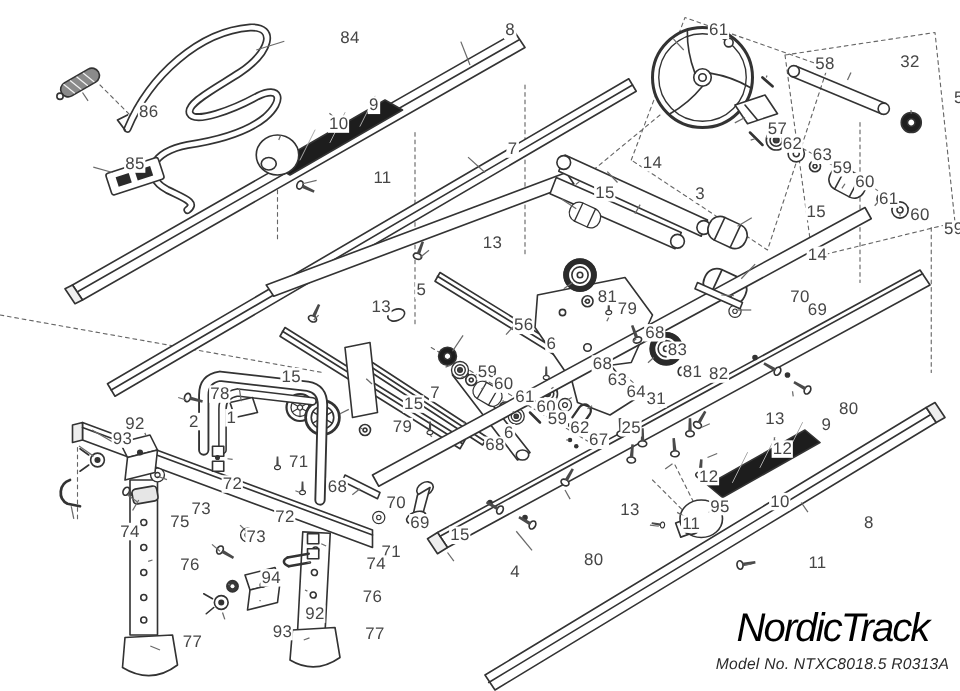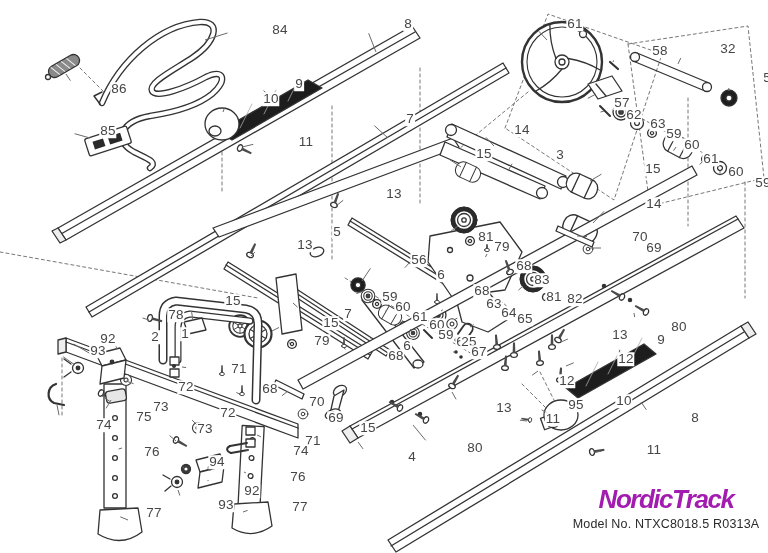--- a/index.html
+++ b/index.html
@@ -4,23 +4,23 @@
 <style>
   html,body{margin:0;padding:0;background:#fff;}
   .stage{position:relative;width:768px;height:553px;background:#ffffff;overflow:hidden;
          font-family:"Liberation Sans",sans-serif;}
   .stage svg{position:absolute;left:0;top:0;}
   #labels{position:absolute;left:0;top:0;width:768px;height:553px;pointer-events:none;margin-left:43px;}
   .lbl{position:absolute;transform:translate(-50%,-50%);
        font:400 13.5px "Liberation Sans",sans-serif;color:#464646;letter-spacing:.2px;
        background:#fff;padding:0 1px;line-height:1;}
   .brand{position:absolute;left:566px;top:486px;width:200px;text-align:center;}
-  .brand .logo{font-family:"Liberation Sans",sans-serif;font-weight:bold;font-style:italic;
-       font-size:26px;letter-spacing:-1.5px;color:#a21caf;line-height:1.05;}
-  .brand .model{font-size:12.5px;color:#2b2b2b;margin-top:4px;letter-spacing:.2px;}
+  .brand .logo{font-family:"Liberation Sans",sans-serif;font-weight:normal;font-style:italic;
+       font-size:32px;letter-spacing:-1.5px;color:#000000;line-height:1.05;}
+  .brand .model{font-size:12.5px;color:#2b2b2b;margin-top:4px;letter-spacing:.2px;font-style:italic;}
   #leader-svg line{stroke:#6a6a6a;stroke-width:1;}
 </style>
 </head>
 <body>
 
 <div class="stage">
 
 <svg width="768" height="553" viewBox="0 0 768 553">
   <defs>
     <g id="bolt">
@@ -537,22 +537,22 @@
       <div class="lbl" style="left: 398px; top: 275px;">6</div>
       <div class="lbl" style="left: 439px; top: 291px;">68</div>
       <div class="lbl" style="left: 347px; top: 297px;">59</div>
       <div class="lbl" style="left: 360px; top: 307px;">60</div>
       <div class="lbl" style="left: 377px; top: 317px;">61</div>
       <div class="lbl" style="left: 394px; top: 325px;">60</div>
       <div class="lbl" style="left: 403px; top: 335px;">59</div>
       <div class="lbl" style="left: 421px; top: 342px;">62</div>
       <div class="lbl" style="left: 451px; top: 304px;">63</div>
       <div class="lbl" style="left: 466px; top: 313px;">64</div>
-      <div class="lbl" style="left: 482px; top: 319px;">65</div>
-      <div class="lbl" style="left: 426px; top: 342px;">25</div>
+      <div class="lbl" style="left: 482px; top: 319px;">31</div>
+      <div class="lbl" style="left: 462px; top: 342px;">25</div>
       <div class="lbl" style="left: 436px; top: 352px;">67</div>
       <div class="lbl" style="left: 305px; top: 314px;">7</div>
       <div class="lbl" style="left: 288px; top: 323px;">15</div>
       <div class="lbl" style="left: 279px; top: 341px;">79</div>
       <div class="lbl" style="left: 364px; top: 346px;">6</div>
       <div class="lbl" style="left: 353px; top: 356px;">68</div>
       <div class="lbl" style="left: 133px; top: 315px;">78</div>
       <div class="lbl" style="left: 142px; top: 334px;">1</div>
       <div class="lbl" style="left: 112px; top: 337px;">2</div>
       <div class="lbl" style="left: 65px; top: 339px;">92</div>

